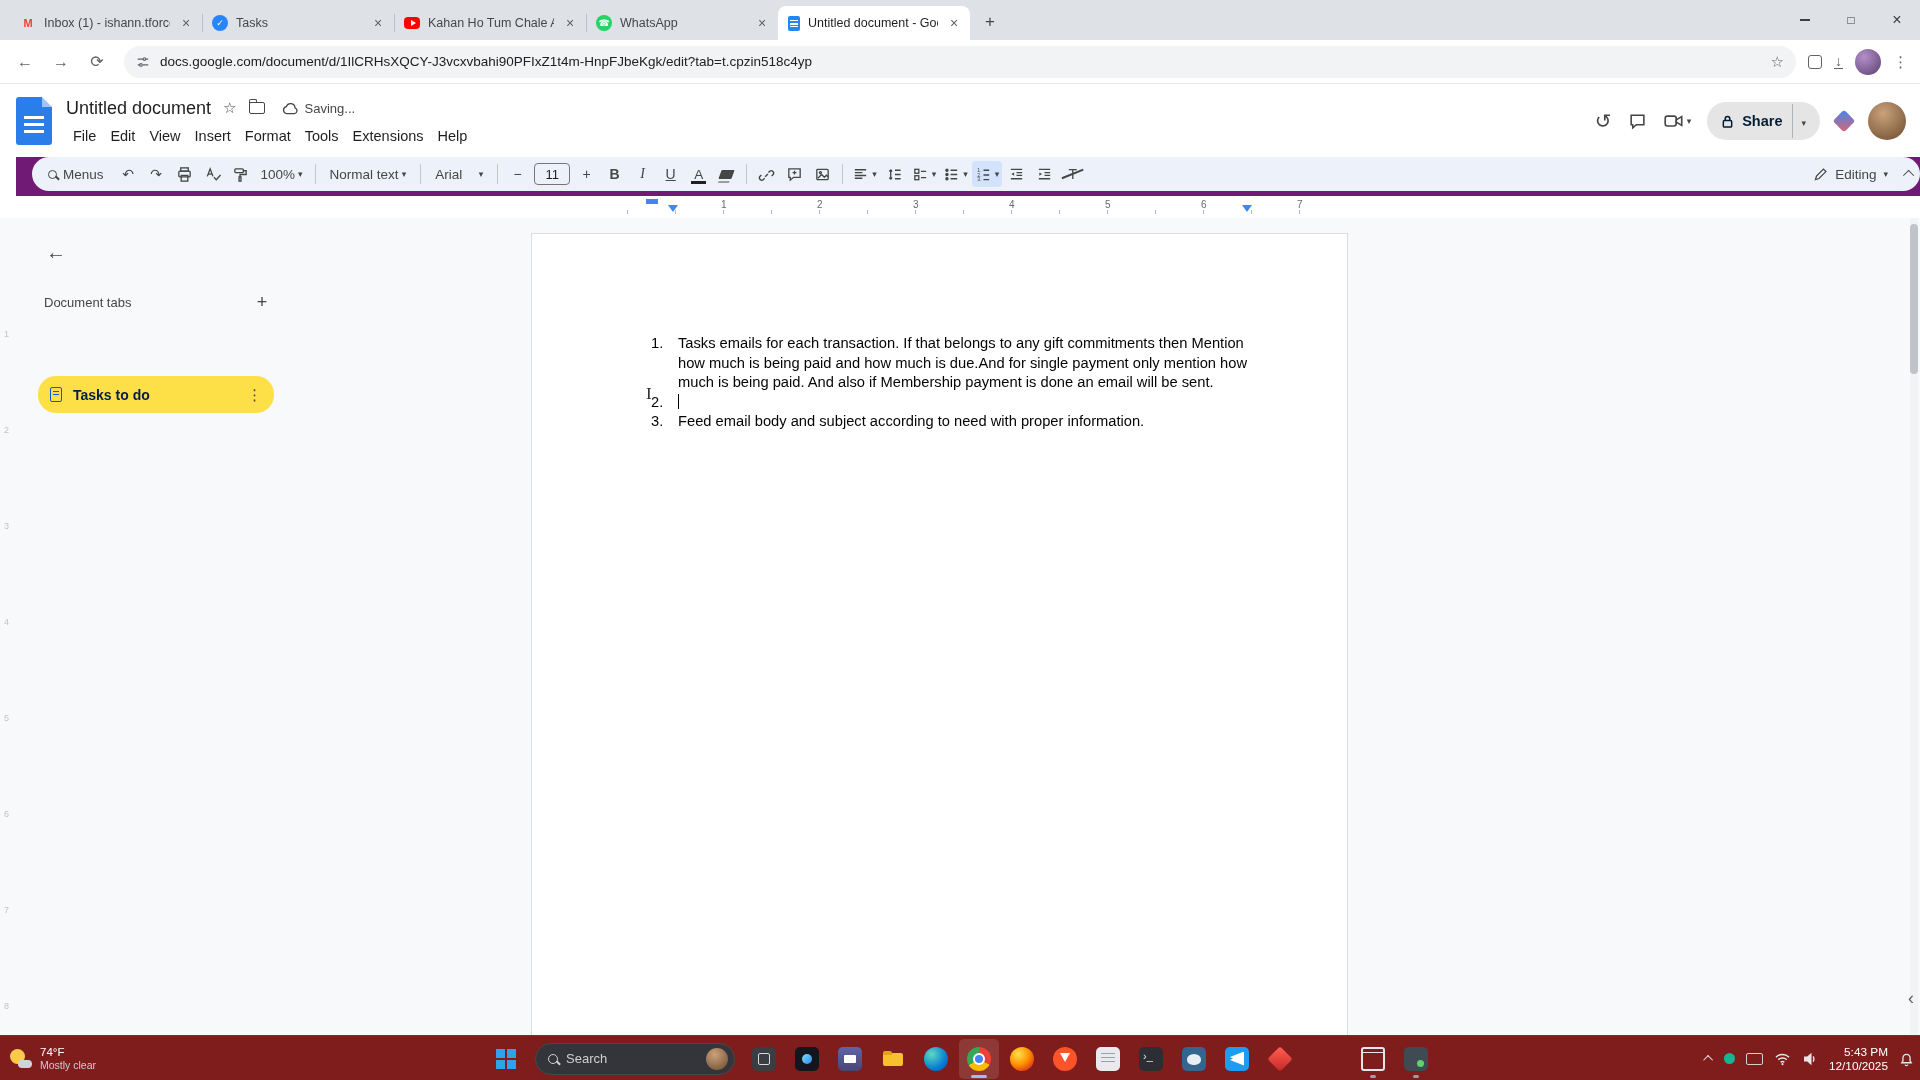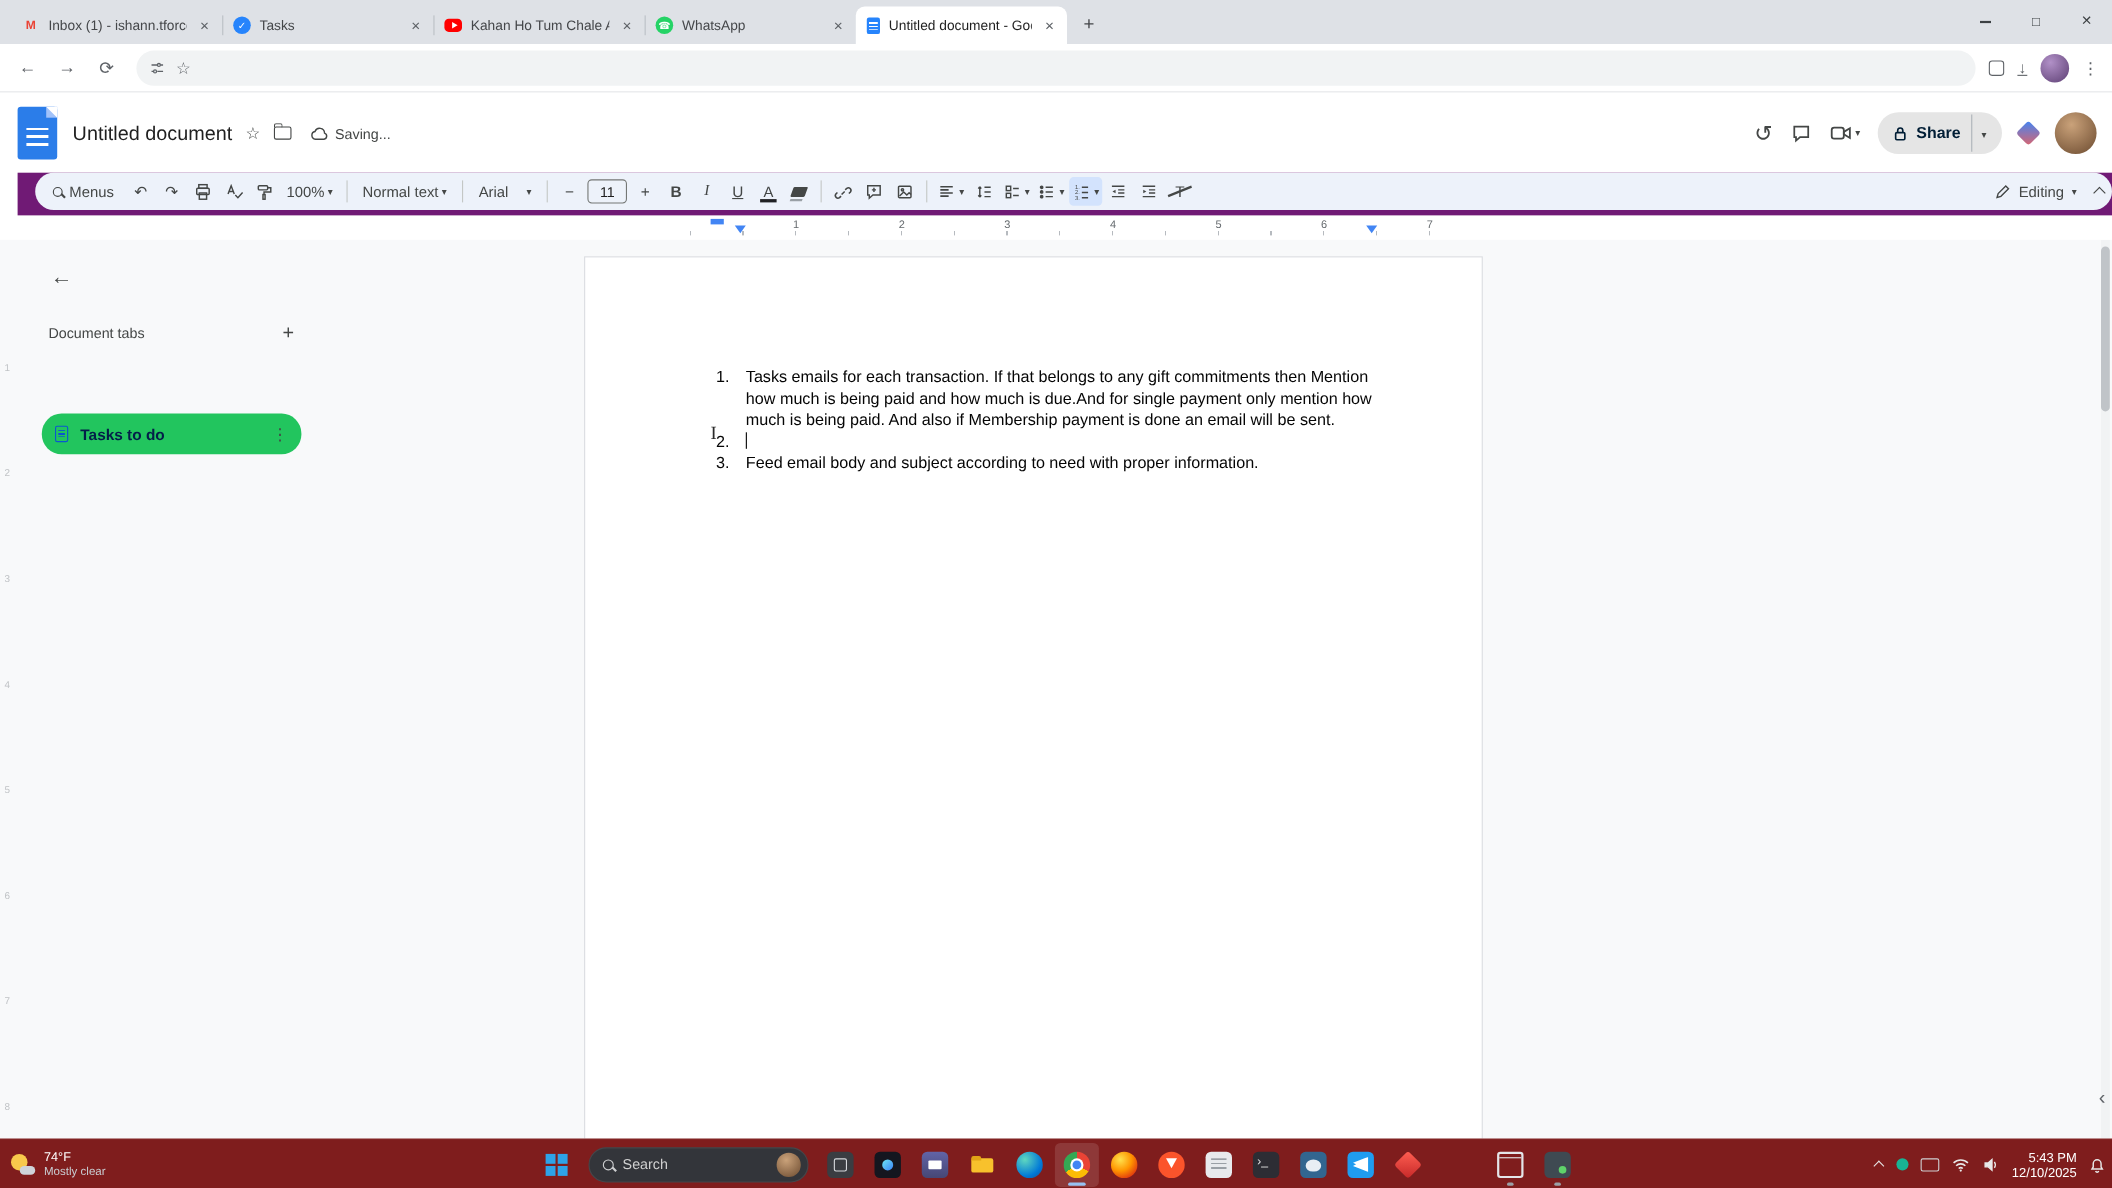--- a/index.html
+++ b/index.html
@@ -104,21 +104,21 @@
   .mark-tri { position:absolute; width:0; height:0; border-left:5px solid transparent; border-right:5px solid transparent; border-top:7px solid #4285f4; }
 
   
   .workspace { position:absolute; top:218px; left:0; width:100%; height:817px; background:#f8f9fa; overflow:hidden; }
   .vruler-num { position:absolute; left:4px; font-size:9px; color:#c0c3c6; }
   .back-btn { position:absolute; left:36px; top:14px; width:40px; height:40px; display:flex; align-items:center; justify-content:center; font-size:20px; color:#444746; border-radius:50%; }
   .sidebar-head { position:absolute; left:44px; top:72px; width:230px; display:flex; align-items:center; justify-content:space-between; }
   .sidebar-title { font-size:13px; color:#444746; }
   .sidebar-add { font-size:18px; color:#444746; width:24px; height:24px; display:flex; align-items:center; justify-content:center; border-radius:50%; }
   .side-item { position:absolute; left:38px; width:236px; height:37px; border-radius:18px; display:flex; align-items:center; gap:11px; padding:0 12px; font-size:14px; color:#444746; }
-  .side-item.active { background:#22c55e; color:#041e49; font-weight:bold; }
+  .side-item.active { background:#fde047; color:#041e49; font-weight:bold; }
   .doc-ic { width:12px; height:15px; border:1.5px solid #5f6368; border-radius:2px; position:relative; flex:none; }
   .doc-ic::before { content:""; position:absolute; left:1.5px; top:3px; width:6px; height:6px;
      background:repeating-linear-gradient(#5f6368 0 1.2px, transparent 1.2px 2.8px); }
   .side-item.active .doc-ic { border-color:#0b57d0; }
   .side-item.active .doc-ic::before { background:repeating-linear-gradient(#0b57d0 0 1.2px, transparent 1.2px 2.8px); }
   .side-dots { margin-left:auto; color:#444746; font-size:15px; font-weight:normal; }
 
   .page { position:absolute; left:531px; top:15px; width:817px; height:1100px; background:#fff; border:1px solid #dadce0; }
   .doc-content { padding:100px 96px 0 96px; }
   .doc-li { display:flex; font-size:14.7px; line-height:19.5px; color:#050505; min-height:19.5px; }
@@ -222,20 +222,21 @@
   <div class="addressbar">
     <span class="navbtn">←</span>
     <span class="navbtn">→</span>
     <span class="navbtn">⟳</span>
     <div class="omnibox">
       <svg class="tico" width="14" height="14" viewBox="0 0 24 24" fill="none" stroke="#5f6368" stroke-width="2">
           <path d="M3 7h9M17 7h4M3 17h4M12 17h9"></path>
           <circle cx="14.5" cy="7" r="2.3"></circle>
           <circle cx="8.5" cy="17" r="2.3"></circle>
         </svg>
+      <span class="urltext">docs.google.com/document/d/1IlCRHsXQCY-J3vcxvbahi90PFIxZ1t4m-HnpFJbeKgk/edit?tab=t.cpzin518c4yp</span>
       <span class="omni-star">☆</span>
     </div>
     <div class="abar-right">
       <span class="ext-box"></span>
       <span class="dl-icon">↓</span>
       <span class="abar-avatar"></span>
       <span class="overflow-dots">⋮</span>
     </div>
   </div>
 
@@ -248,20 +249,30 @@
         <span class="title-ic">
             <span class="folder-ic"></span>
           </span>
         <span class="saving">
           <svg class="tico" width="18" height="14" viewBox="0 0 18 15" fill="none" stroke="#444746" stroke-width="1.4">
               <path d="M5.5 13.5a3.8 3.8 0 01-.4-7.5A4.8 4.8 0 0114.4 7.5a3.1 3.1 0 01-.6 6z"></path>
             </svg>
           <span>Saving...</span>
         </span>
       </div>
+      <div class="menu-row">
+        <span class="menu-item">File</span>
+        <span class="menu-item">Edit</span>
+        <span class="menu-item">View</span>
+        <span class="menu-item">Insert</span>
+        <span class="menu-item">Format</span>
+        <span class="menu-item">Tools</span>
+        <span class="menu-item">Extensions</span>
+        <span class="menu-item">Help</span>
+      </div>
     </div>
     <div class="head-right">
       <span class="hr-ic">↺</span>
       <span class="hr-ic">
         <svg class="tico" width="19" height="19" viewBox="0 0 18 18" fill="none" stroke="#444746" stroke-width="1.5">
             <path d="M3 3h12v9H8l-3.5 3v-3H3z"></path>
           </svg>
       </span>
       <span class="cam-wrap">
         <svg class="tico" width="22" height="18" viewBox="0 0 20 16" fill="none" stroke="#444746" stroke-width="1.5">

